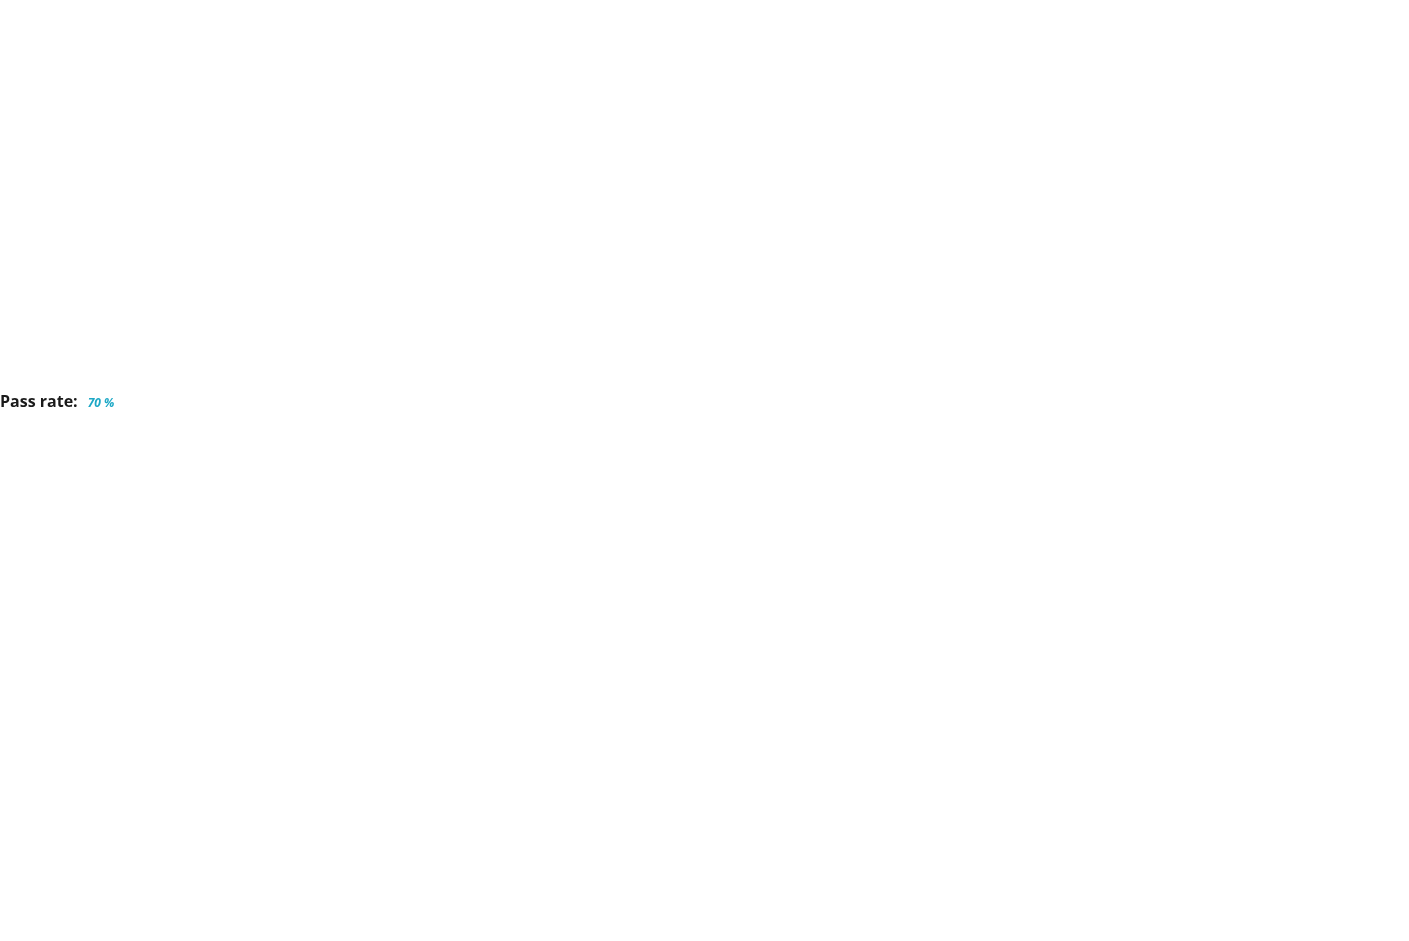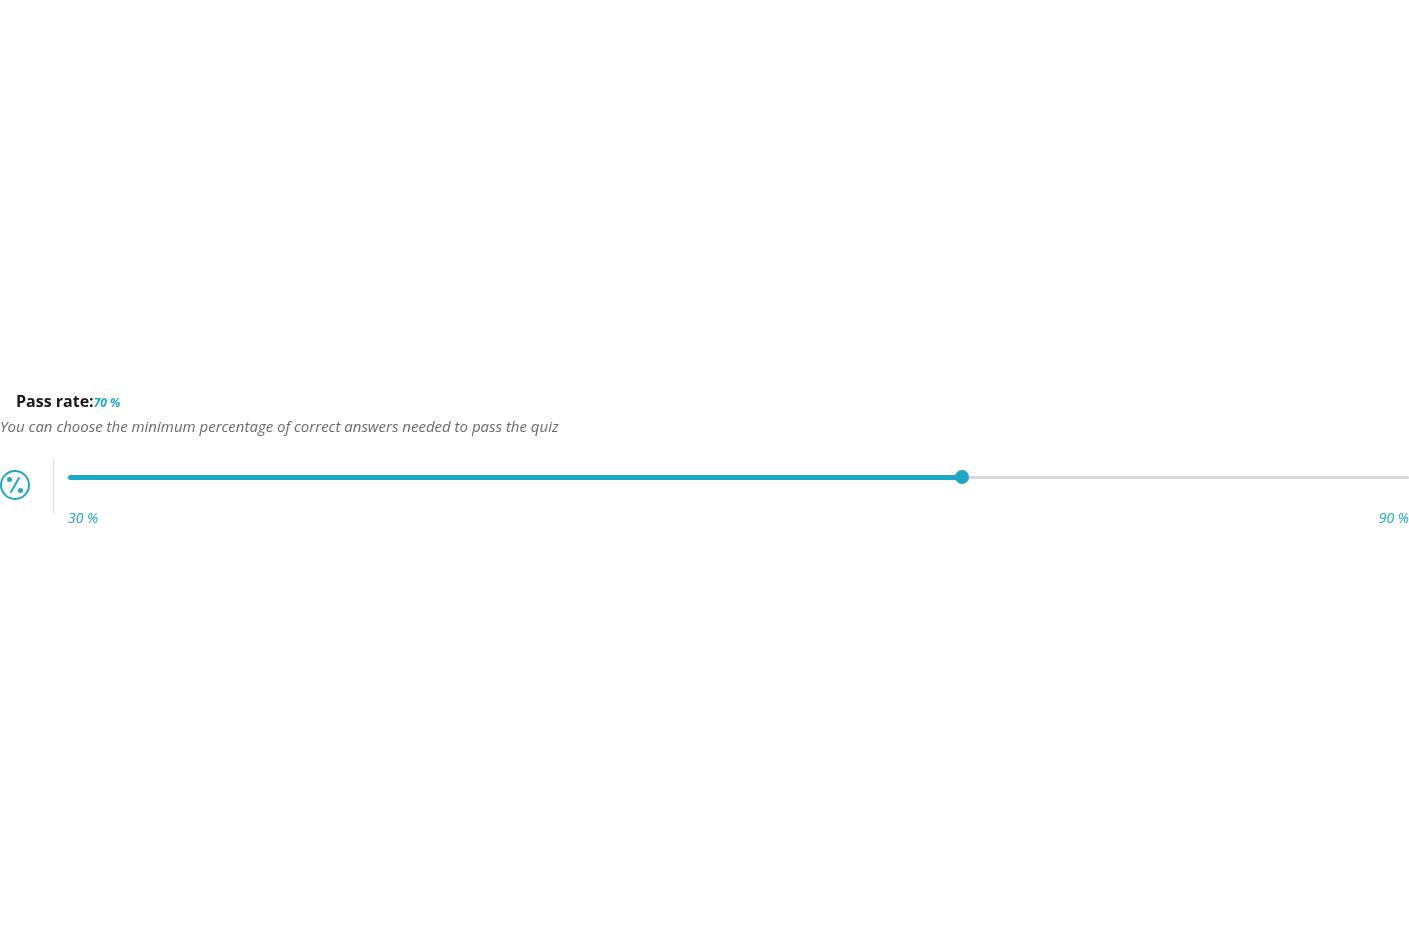--- a/index.html
+++ b/index.html
@@ -16,22 +16,22 @@
     }
     .content {
       position: absolute;
       top: 390px;
       left: 0;
       right: 0;
     }
     .header-row {
       display: flex;
       align-items: baseline;
-      gap: 0;
-      padding-left: 16px;
+      gap: 10px;
+      padding-left: 0;
     }
     .label {
       font-weight: 700;
       font-size: 16px;
       color: #1a1a1a;
     }
     .value {
       font-weight: 700;
       font-style: italic;
       font-size: 12px;
@@ -141,35 +141,14 @@
     }
   </style>
 </head>
 <body>
 
 <div class="content">
   <div class="header-row">
     <span class="label">Pass rate:</span>
     <span class="value">70 %</span>
   </div>
-  <div class="description">You can choose the minimum percentage of correct answers needed to pass the quiz</div>
 
-  <div class="slider-section">
-    <div class="icon-col">
-      <div class="percent-icon">
-        <span class="dot1"></span>
-        <span class="dot2"></span>
-      </div>
-    </div>
-    <div class="divider"></div>
-    <div class="slider-col">
-      <div class="slider-track">
-        <div class="track-bg"></div>
-        <div class="track-fill" style="width:66.66666666666666%"></div>
-        <div class="thumb" style="left:66.66666666666666%"></div>
-      </div>
-      <div class="slider-labels">
-        <span>30 %</span>
-        <span>90 %</span>
-      </div>
-    </div>
-  </div>
 </div>
 
 </body></html>

